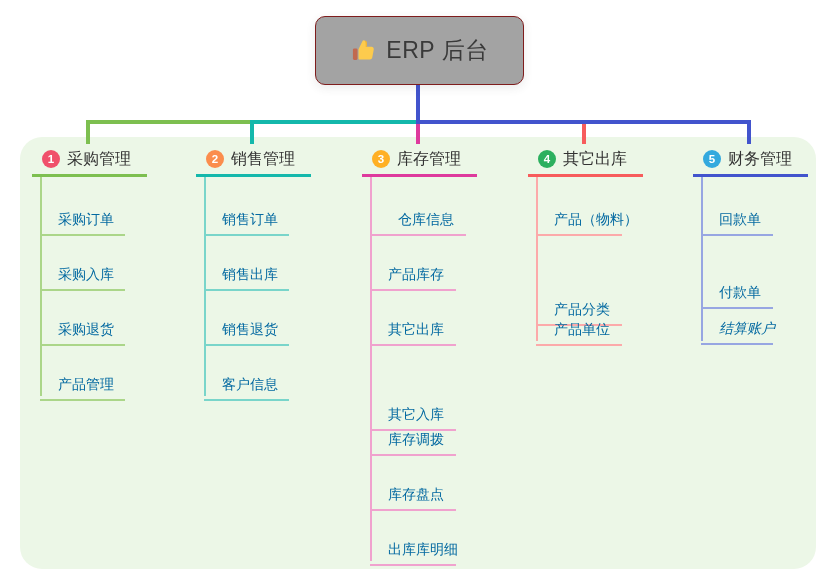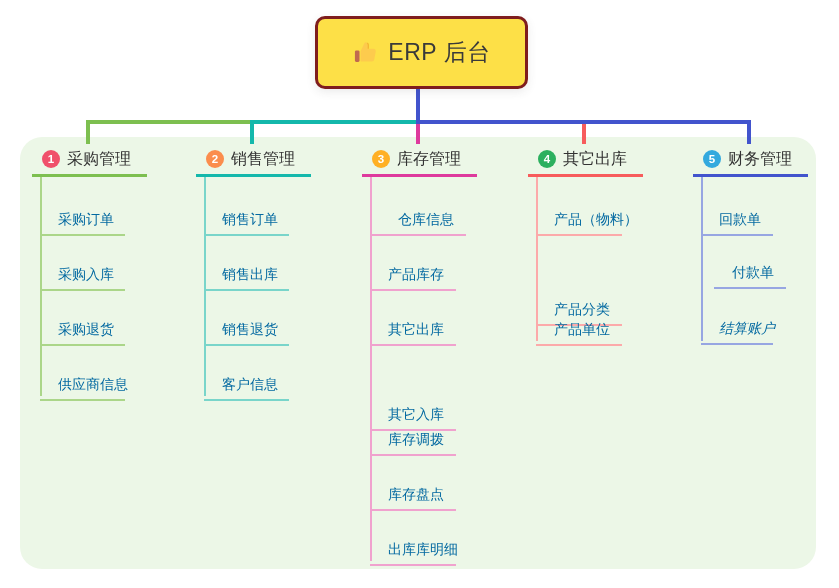--- a/index.html
+++ b/index.html
@@ -1,19 +1,19 @@
 <!DOCTYPE html>
 <html><head>
 <meta charset="utf-8">
 <style>
   html,body{margin:0;padding:0;background:#ffffff;width:839px;height:588px;overflow:hidden;
     font-family:"Liberation Sans","DejaVu Sans",sans-serif;}
   #stage{position:relative;width:839px;height:588px;background:#ffffff;}
   .panel{position:absolute;border-radius:22px;}
-  .root-card{position:absolute;background:#fde047;border:3px solid #7f1d1d;border-radius:10px;
+  .root-card{position:absolute;background:#a3a3a3;border:1px solid #7f1d1d;border-radius:10px;
     box-shadow:0 3px 10px rgba(60,60,60,.10);display:flex;align-items:center;justify-content:center;gap:9px;}
   .root-title{font-size:23px;color:#3a3a3a;font-weight:500;letter-spacing:.5px;}
   .hline,.vline{position:absolute;}
   .branch-label{position:absolute;height:30px;border-bottom:3px solid;display:flex;align-items:center;
     gap:7px;padding-left:10px;box-sizing:content-box;cursor:default;}
   .badge{width:18px;height:18px;border-radius:50%;color:#fff;font-size:11.5px;font-weight:bold;
     display:flex;align-items:center;justify-content:center;flex:0 0 auto;}
   .branch-text{font-size:16px;color:#333333;white-space:nowrap;}
   .child-row{position:absolute;height:26px;border-bottom:2px solid;display:flex;align-items:flex-end;
     padding-left:18px;padding-bottom:5px;box-sizing:content-box;}
@@ -44,21 +44,21 @@
       <div class="child-row" style="left: 40px; top: 203px; width: 67px; border-bottom-color: rgb(171, 214, 137);">
         <span class="child-text">采购订单</span>
       </div>
       <div class="child-row" style="left: 40px; top: 258px; width: 67px; border-bottom-color: rgb(171, 214, 137);">
         <span class="child-text">采购入库</span>
       </div>
       <div class="child-row" style="left: 40px; top: 313px; width: 67px; border-bottom-color: rgb(171, 214, 137);">
         <span class="child-text">采购退货</span>
       </div>
       <div class="child-row" style="left: 40px; top: 368px; width: 67px; border-bottom-color: rgb(171, 214, 137);">
-        <span class="child-text">供应商信息</span>
+        <span class="child-text">产品管理</span>
       </div>
       <div class="branch-label" style="left: 196px; top: 144px; width: 105px; border-bottom-color: rgb(20, 184, 171);">
         <span class="badge" style="background: rgb(251, 141, 77);">2</span>
         <span class="branch-text">销售管理</span>
       </div>
       <div class="vline" style="left: 204px; top: 177px; width: 2px; height: 219px; background: rgb(121, 213, 202);"></div>
       <div class="child-row" style="left: 204px; top: 203px; width: 67px; border-bottom-color: rgb(121, 213, 202);">
         <span class="child-text">销售订单</span>
       </div>
       <div class="child-row" style="left: 204px; top: 258px; width: 67px; border-bottom-color: rgb(121, 213, 202);">
@@ -111,21 +111,21 @@
         <span class="child-text">产品单位</span>
       </div>
       <div class="branch-label" style="left: 693px; top: 144px; width: 105px; border-bottom-color: rgb(66, 84, 205);">
         <span class="badge" style="background: rgb(51, 169, 222);">5</span>
         <span class="branch-text">财务管理</span>
       </div>
       <div class="vline" style="left: 701px; top: 177px; width: 2px; height: 164px; background: rgb(151, 166, 226);"></div>
       <div class="child-row" style="left: 701px; top: 203px; width: 54px; border-bottom-color: rgb(151, 166, 226);">
         <span class="child-text">回款单</span>
       </div>
-      <div class="child-row" style="left: 701px; top: 256px; width: 54px; border-bottom-color: rgb(151, 166, 226); margin-left: 13px;">
+      <div class="child-row" style="left: 701px; top: 276px; width: 54px; border-bottom-color: rgb(151, 166, 226);">
         <span class="child-text">付款单</span>
       </div>
       <div class="child-row" style="left: 701px; top: 312px; width: 54px; border-bottom-color: rgb(151, 166, 226); font-style: italic;">
         <span class="child-text">结算账户</span>
       </div>
     </div>
   <div class="root-card" id="root-card" style="left:315px;top:16px;width:207px;height:67px;">
     <span style="display:flex;">
       <svg width="27" height="27" viewBox="0 0 24 24" aria-hidden="true">
         <rect x="2.6" y="10.2" width="4.1" height="10.2" rx="1.2" fill="#c1694f"></rect>

